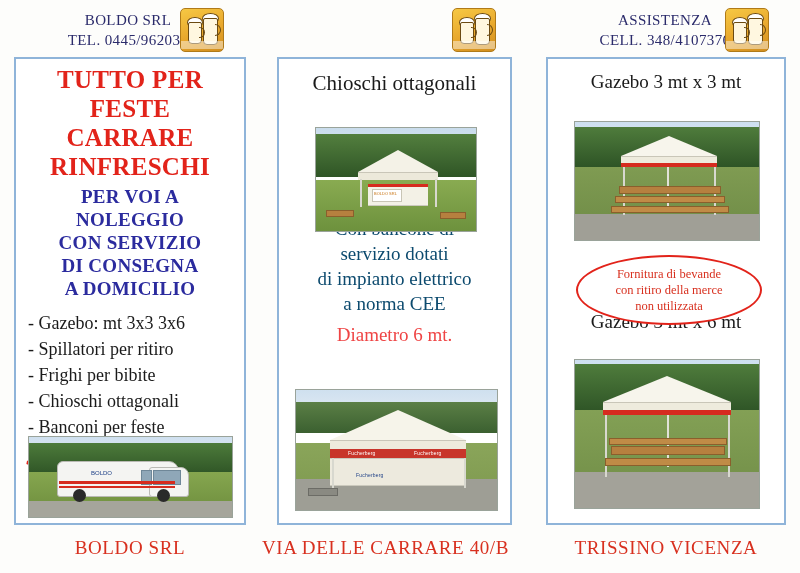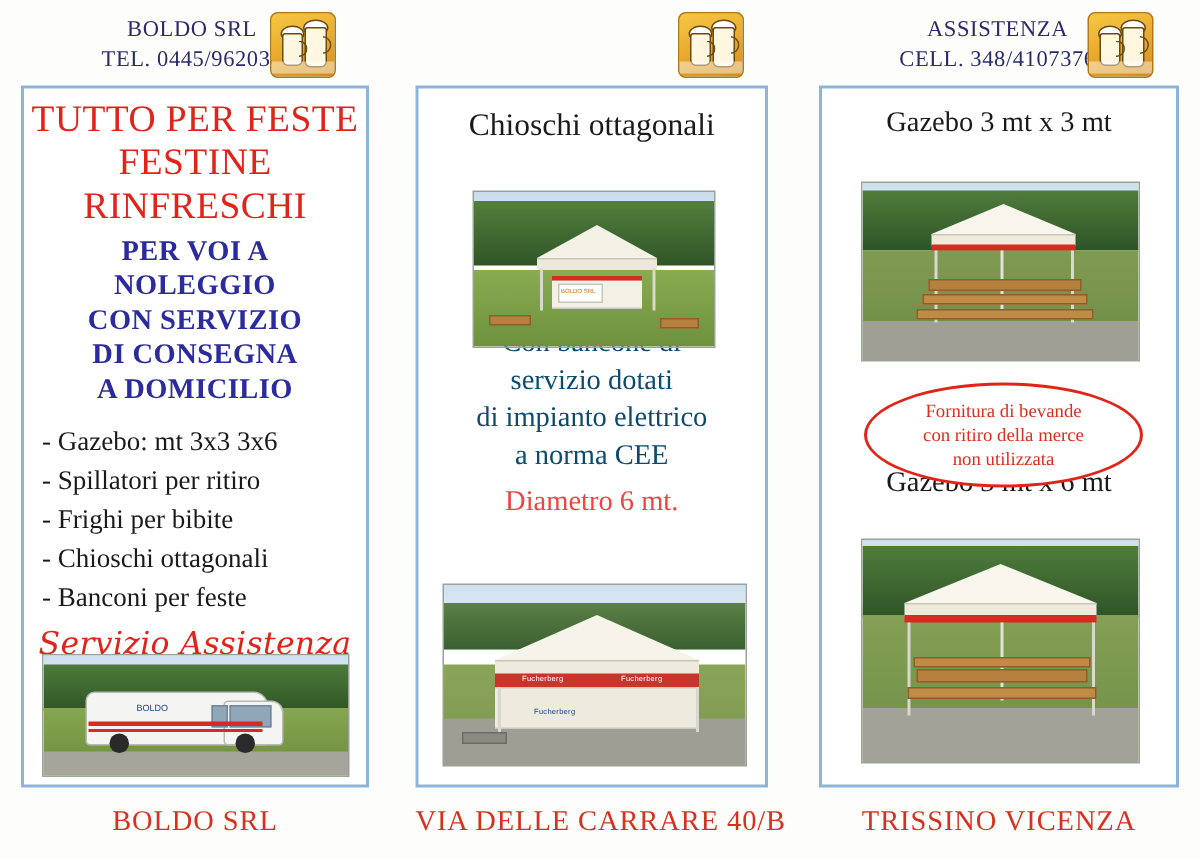--- a/index.html
+++ b/index.html
@@ -96,21 +96,21 @@
     background: #ffffff;
     box-sizing: border-box;
   }
   .panel-left  { left: 14px;  width: 232px; height: 468px; }
   .panel-mid   { left: 277px; width: 235px; height: 468px; }
   .panel-right { left: 546px; width: 240px; height: 468px; }
 
   
   .big-red {
     color: #e2231a;
-    font-weight: normal;
+    font-weight: bold;
     text-align: center;
     font-size: 25px;
     line-height: 29px;
     letter-spacing: 0.3px;
     margin-top: 6px;
   }
   .blue-caps {
     color: #2b2b9e;
     font-weight: bold;
     text-align: center;
@@ -285,21 +285,21 @@
     position: absolute;
     text-align: center;
     color: #d8301f;
     font-size: 19px;
     letter-spacing: 0.6px;
     font-family: "Liberation Serif", serif;
     font-weight: normal;
     white-space: nowrap;
   }
   .foot-left  { left: 14px;  width: 232px; }
-  .foot-mid   { left: 277px; width: 235px; }
+  .foot-mid   { left: 262px; width: 235px; }
   .foot-right { left: 546px; width: 240px; }
 </style>
 </head>
 <body>
 
 <div class="page">
 
   <div class="header">
 
     <div class="hdr-block hdr-left">
@@ -339,21 +339,21 @@
         <div class="mug m2"></div>
       <div class="handle h1"></div>
         <div class="handle h2"></div>
       <div class="ribbon"></div>
     </div>
   </div>
 
   <div class="panel panel-left">
 
     <div class="big-red">TUTTO PER FESTE</div>
-    <div class="big-red" style="margin-top:0">FESTINE</div>
+    <div class="big-red" style="margin-top:0">CARRARE</div>
     <div class="big-red" style="margin-top:0">RINFRESCHI</div>
 
     <div class="blue-caps">PER VOI A</div>
     <div class="blue-caps" style="margin-top:0">NOLEGGIO</div>
     <div class="blue-caps" style="margin-top:0">CON SERVIZIO</div>
     <div class="blue-caps" style="margin-top:0">DI CONSEGNA</div>
     <div class="blue-caps" style="margin-top:0">A DOMICILIO</div>
 
     <div class="list">
       <div class="list-item">- Gazebo: mt 3x3  3x6</div>

